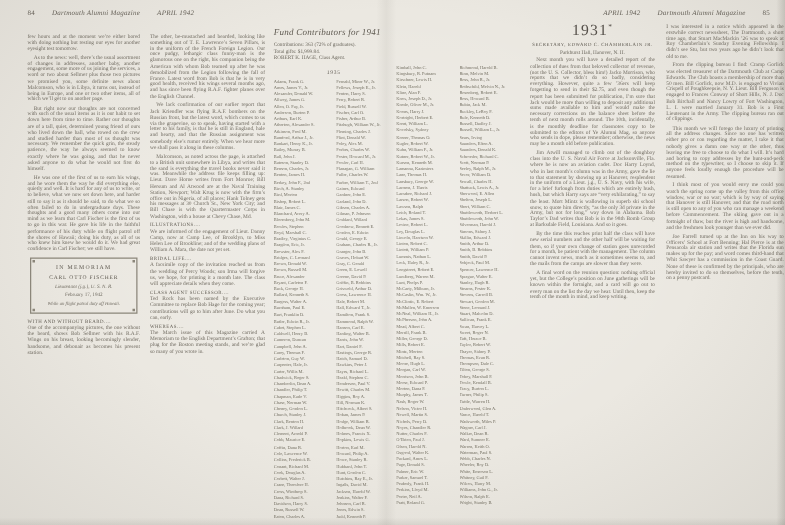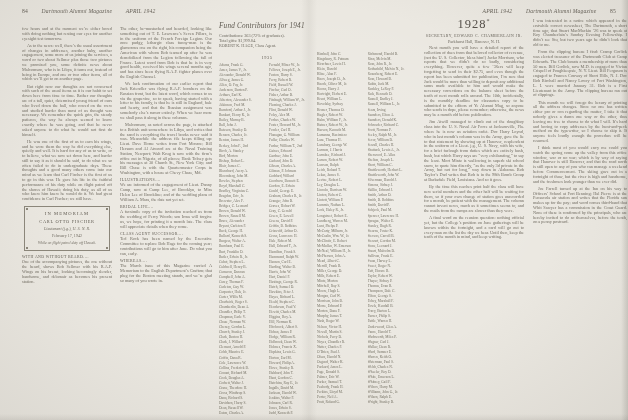--- a/index.html
+++ b/index.html
@@ -410,21 +410,21 @@
           <div>Whitney, Gail F.</div>
           <div>Wilcox, Harry M.</div>
           <div>Williams, John G., Jr.</div>
           <div>Wilson, Ralph E.</div>
           <div>Wright, Stanley B.</div>
         </div>
     </div>
   </div>
 
   <div class="class-head" style="left:424px;top:17px;width:100px;">
-    <div class="class-year-big"><span>1928</span><sup>*</sup></div>
+    <div class="class-year-big"><span>1931</span><sup>*</sup></div>
     <div class="class-sec-line">SECRETARY, EDWARD C. CHAMBERLAIN JR.</div>
     <div class="class-addr-line">Parkhurst Hall, Hanover, N. H.</div>
   </div>
 
   <div class="col body-text" style="left:424px;top:46px;width:100px;height:370px;">
     <p>Next month you will have a detailed report of the collection of dues from that beloved collector of revenue, (not the U. S. Collector, bless him!) Jacko Morrison, who reports that we didn’t do so badly, considering everything. However, quite a few ’36ers will keep forgetting to send in their $2.75, and even though the report has been submitted for publication, I’m sure that Jack would be more than willing to deposit any additional sums made available to him and would make the necessary corrections on the balance sheet before the tenth of next month rolls around. The 10th, incidentally, is the monthly deadline for classnotes copy to be submitted to the editors of Ye Alumni Mag, so anyone who sends in dope, please remember; otherwise, the news may be a month old before publication.</p>
     <p>Jim Atwill managed to climb out of the doughboy class into the U. S. Naval Air Force at Jacksonville, Fla. where he is now an aviation cadet. Doc Harry Loynd, who in last month’s column was in the Army, gave the lie to that statement by showing up at Hanover, resplendent in the uniform of a Lieut. j.g., U. S. Navy, with his wife, for a brief furlough from duties which are entirely hush, hush, but which Harry says are “very exhilarating,” to say the least. Mort Mintz is wallowing in superb ski school snow, to quote him directly, “as the only 3d private in the Army, but not for long,” way down in Alabama. Bob Taylor’s Dad writes that Bob is in the 98th Bomb Group at Barksdale Field, Louisiana. And so it goes.</p>
     <p>By the time this reaches print half the class will have new serial numbers and the other half will be waiting for them, so if your own change of station goes unrecorded for a month, be patient with the management. The column cannot invent news, much as it sometimes seems to, and the mails from the camps are slower than they were.</p>
     <p>A final word on the reunion question: nothing official yet, but the College’s position on June gatherings will be known within the fortnight, and a card will go out to every man on the list the day we hear. Until then, keep the tenth of the month in mind, and keep writing.</p>
   </div>

